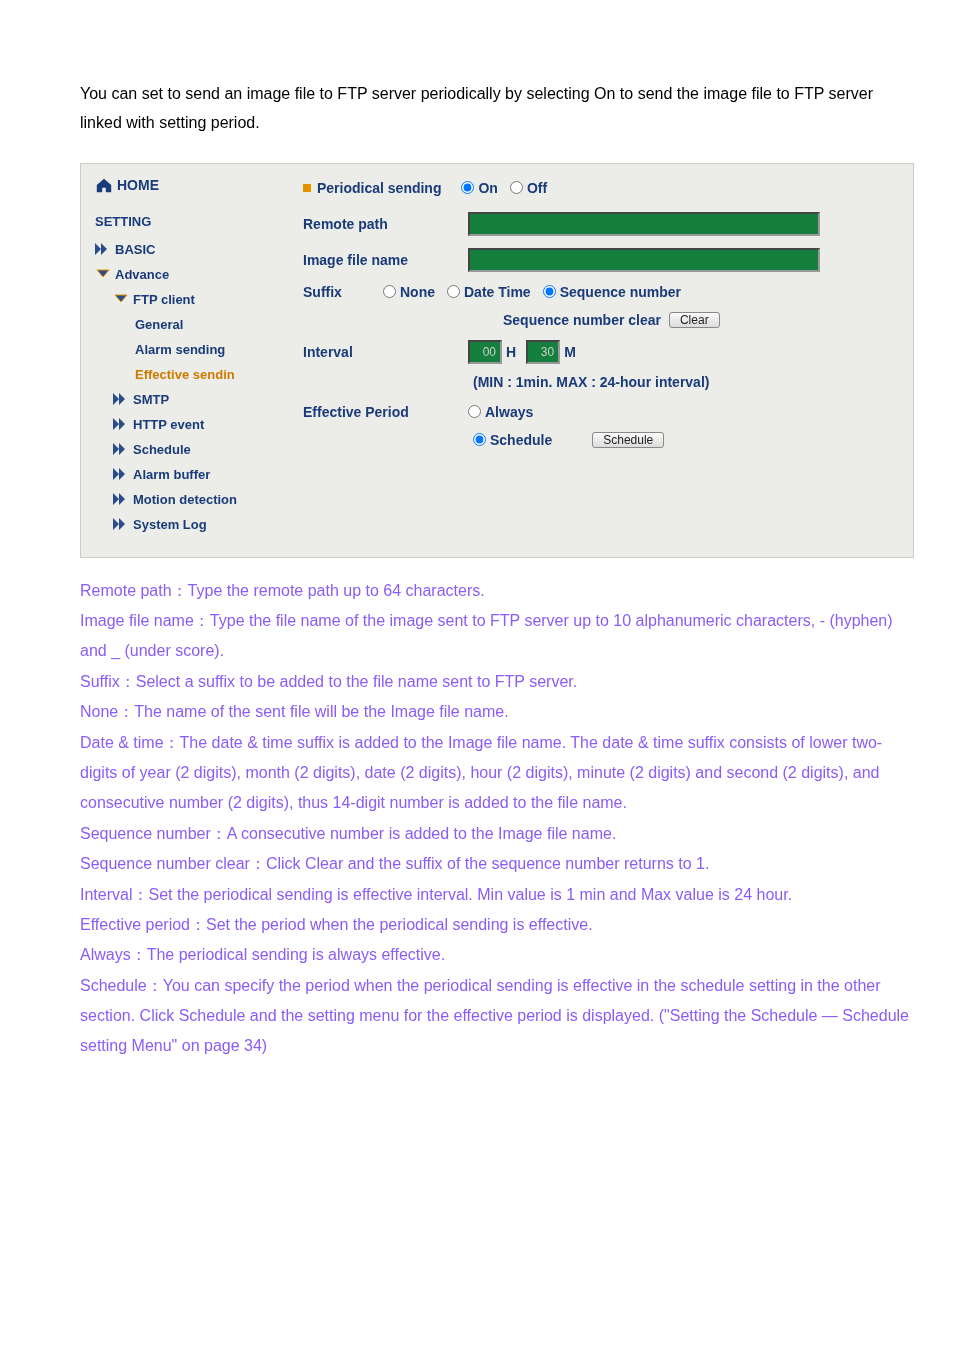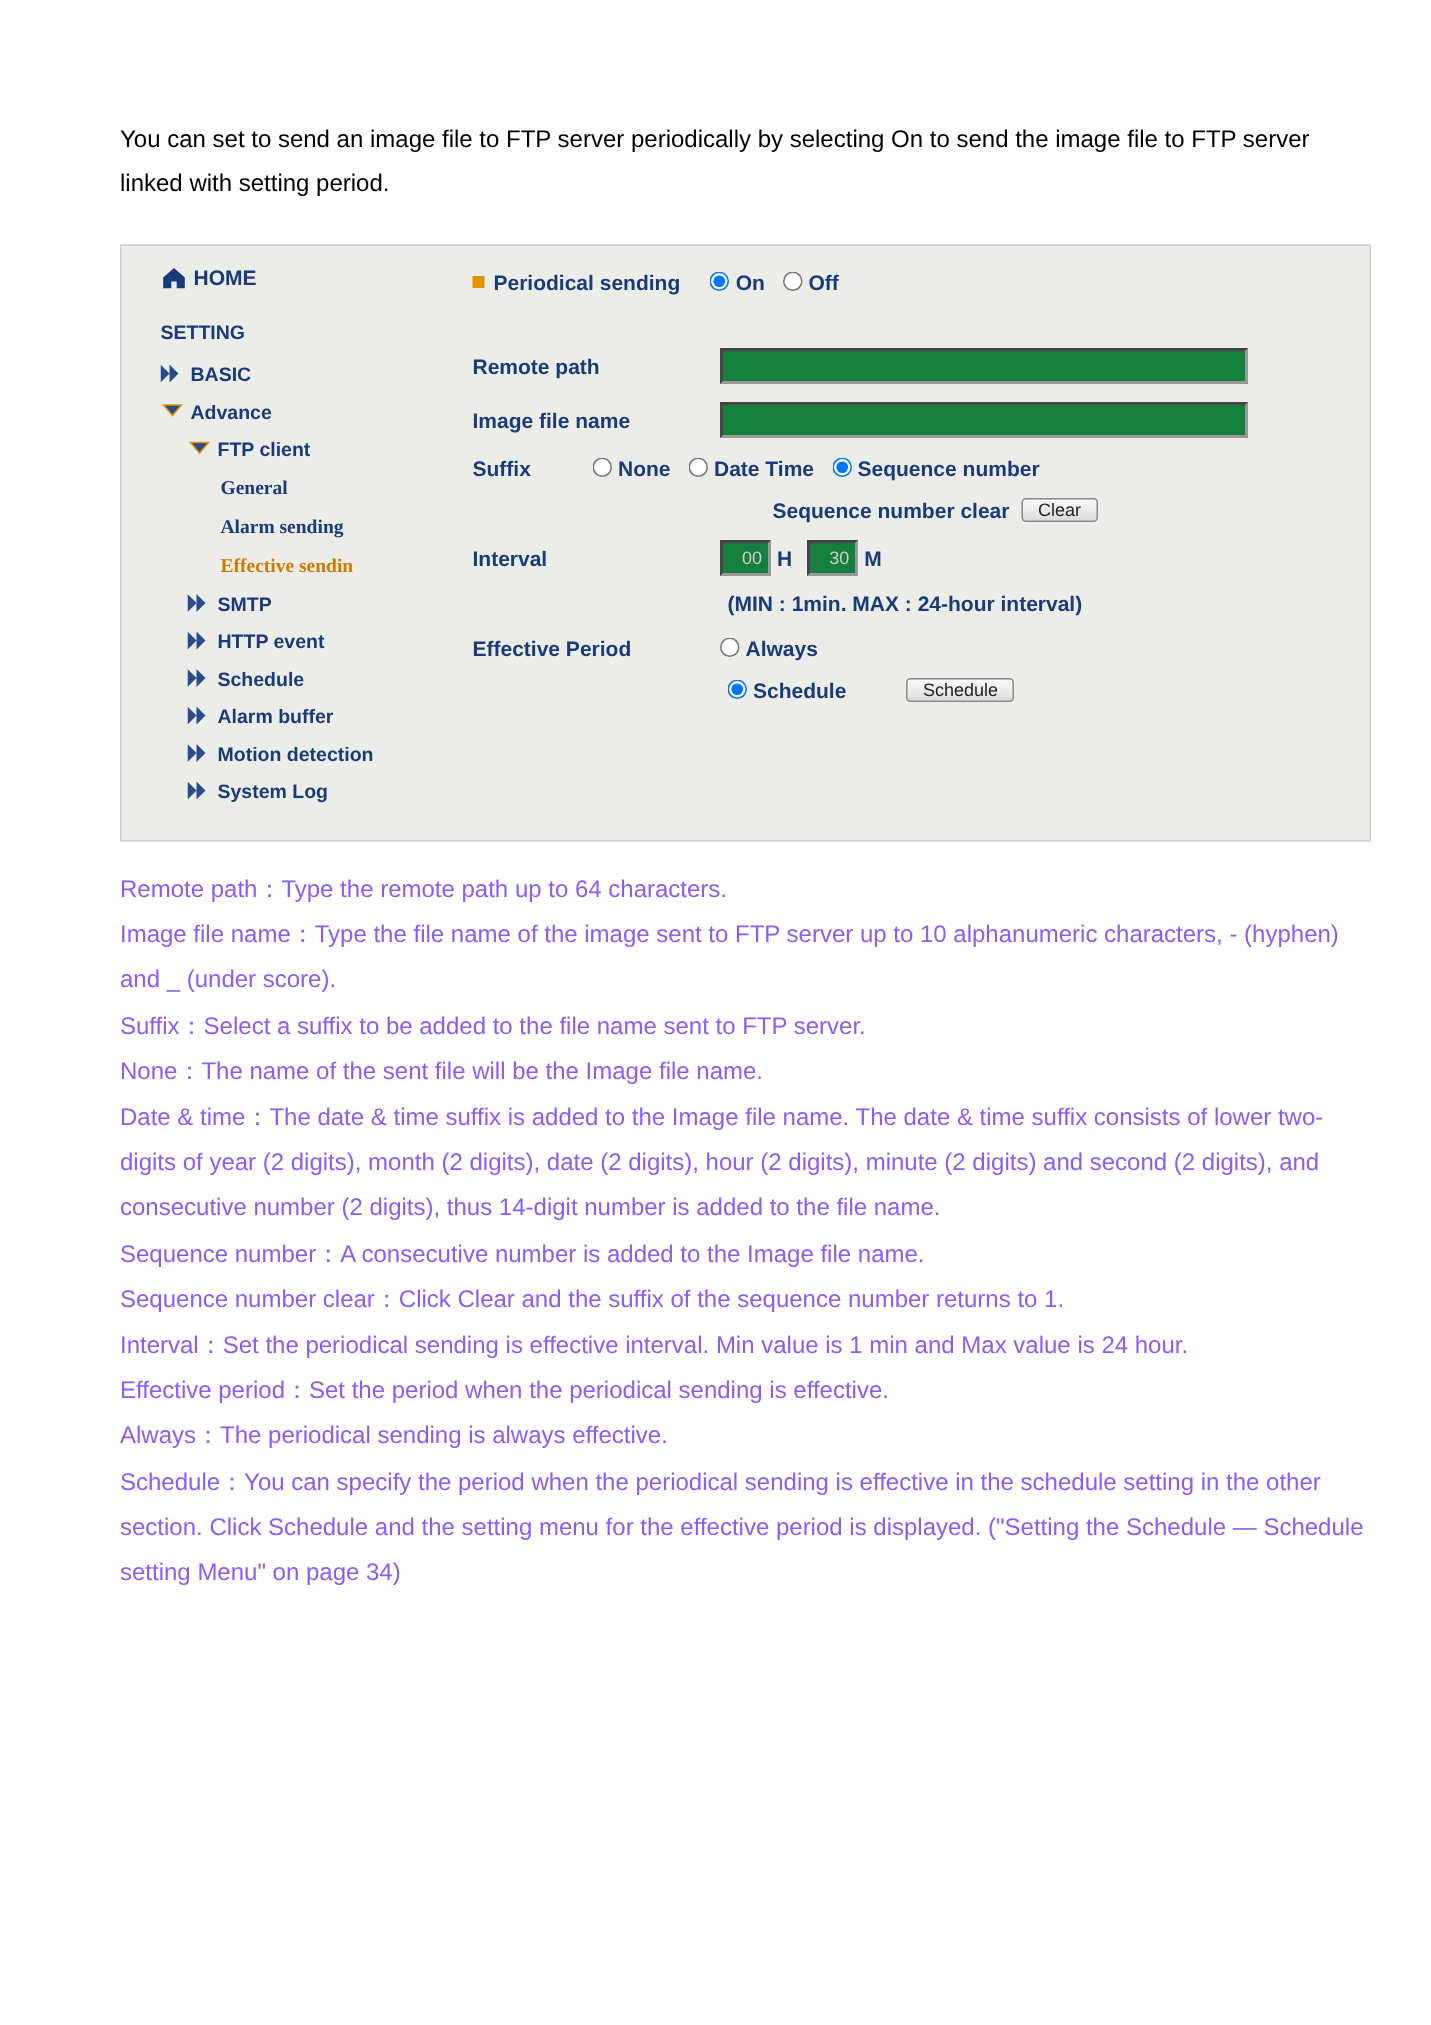--- a/index.html
+++ b/index.html
@@ -21,21 +21,20 @@
     }
     .config-panel {
       display: flex;
       background: #ecece8;
       border: 1px solid #ccc;
     }
     .sidebar {
       width: 200px;
       padding: 12px 0 20px 10px;
       background: #ecece8;
-      margin-left: 12px;
     }
     .home-link {
       display: flex;
       align-items: center;
       margin-bottom: 20px;
       padding-left: 4px;
     }
     .home-icon {
       width: 18px;
       height: 18px;
@@ -62,41 +61,40 @@
       padding: 5px 0 5px 4px;
       cursor: pointer;
     }
     .nav-subitem { padding-left: 22px; }
     .nav-sub2 {
       color: #1a3b7a;
       font-size: 13px;
       font-weight: bold;
       padding: 5px 0 5px 44px;
       cursor: pointer;
-      font-family: Liberation Serif, serif;
     }
     .nav-sub2.active { color: #d07b00; }
     .nav-item .disk-icon, .nav-subitem .disk-icon {
       width: 16px; height: 12px; margin-right: 4px;
     }
     .main-pane {
       flex: 1;
       background: #ecece8;
       padding: 10px 12px 20px 12px;
     }
     .row {
       display: flex;
       align-items: center;
       padding: 6px 0;
     }
     .bullet-row {
       display: flex;
       align-items: center;
       padding: 6px 0;
-      margin-bottom: 24px;
+      margin-bottom: 4px;
     }
     .sq-bullet {
       width: 8px; height: 8px;
       background: #e29400;
       margin-right: 6px;
       flex-shrink: 0;
     }
     .row-label {
       color: #1a3b7a;
       font-weight: bold;

